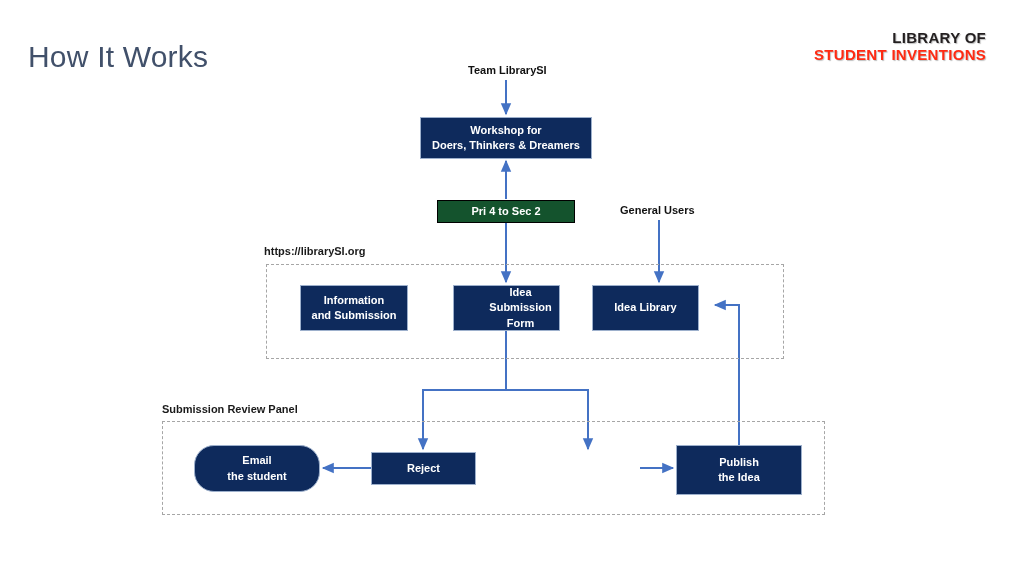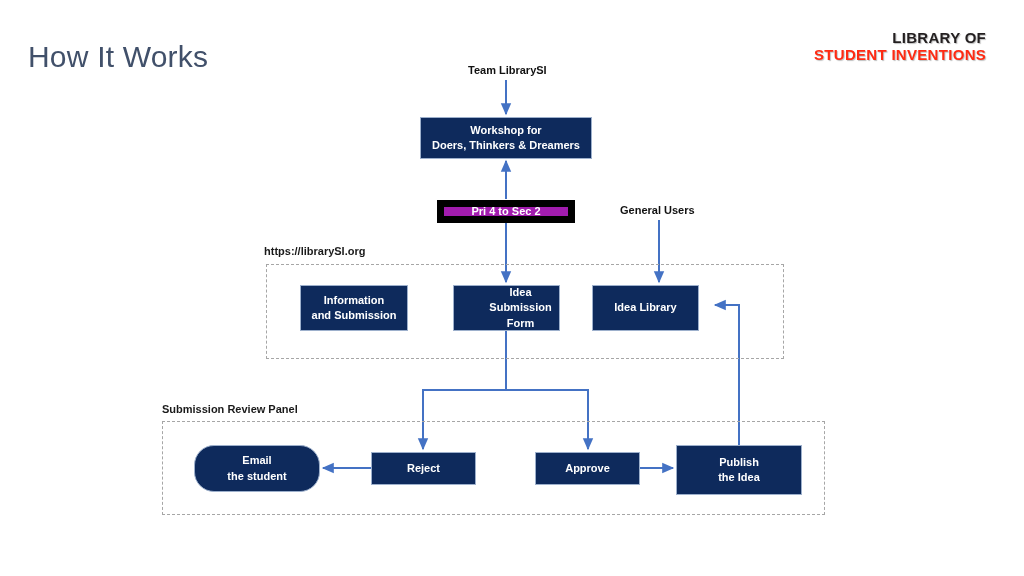--- a/index.html
+++ b/index.html
@@ -38,21 +38,21 @@
     position:absolute;
     background:#0E2A5C;
     color:#FFFFFF;
     display:flex;align-items:center;justify-content:center;
     text-align:center;
     font-size:11px;font-weight:bold;
     line-height:1.38;
     box-sizing:border-box;
     border:1px solid #9DB0CC;
   }
-  .node.accent{background:#a21caf;border:7px solid #000000;font-weight:bold;}
+  .node.accent{background:#14532d;border:1px solid #000000;font-weight:bold;}
 
   
   .flabel{position:absolute;font-size:11px;font-weight:bold;color:#111111;white-space:nowrap;}
 </style>
 </head>
 <body>
 
 <div id="stage">
 
   <div id="page-title">How It Works</div>
@@ -132,23 +132,20 @@
     <div>
       <span>Email</span><br>
       <span>the student</span>
     </div>
   </div>
 
   <div class="node" style="left:371px;top:452px;width:105px;height:33px;">
     <span>Reject</span>
   </div>
 
-  <div class="node" style="left:535px;top:452px;width:105px;height:33px;">
-    <span>Approve</span>
-  </div>
 
   <div class="node" style="left:676px;top:445px;width:126px;height:50px;">
     <div>
       <span>Publish</span><br>
       <span>the Idea</span>
     </div>
   </div>
 
 </div>
 

